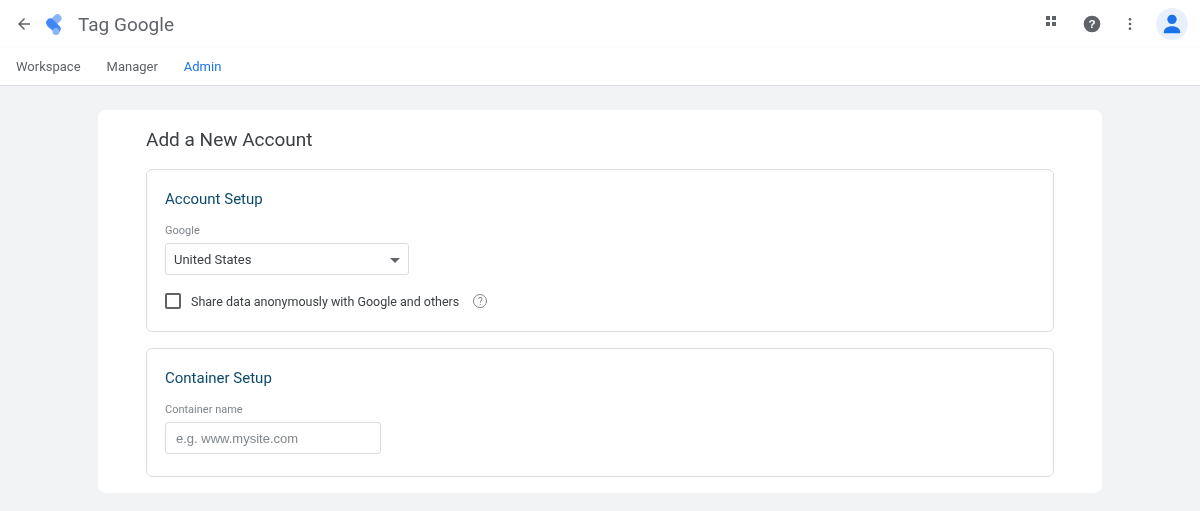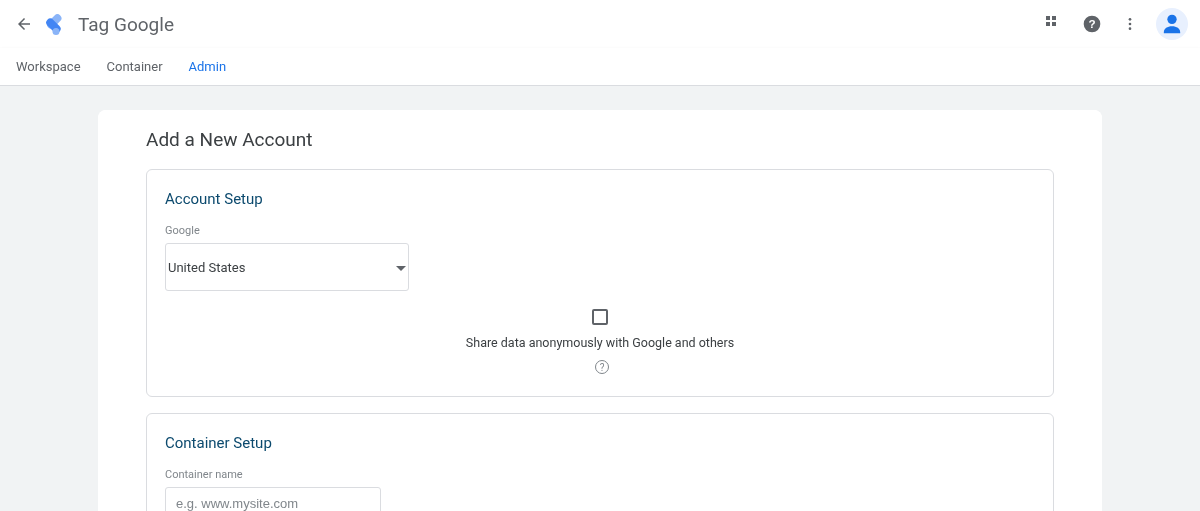--- a/index.html
+++ b/index.html
@@ -119,38 +119,37 @@
       border-radius: 3px;
       padding: 0 10px;
       font-size: 13px;
       color: #3c4043;
       outline: none;
     }
     .text-input::placeholder { color: #80868b; }
     .field-group { margin-bottom: 14px; }
     .select-box {
       width: 244px;
-      height: 48px;
+      height: 32px;
       border: 1px solid #dadce0;
       border-radius: 3px;
-      padding: 0 2px;
+      padding: 0 8px;
       font-size: 13px;
       color: #3c4043;
       display: flex;
       align-items: center;
       justify-content: space-between;
       cursor: pointer;
       background: #fff;
     }
     .checkbox-row {
       display: flex;
       align-items: center;
       gap: 10px;
       margin-top: 18px;
-      flex-direction: column;
     }
     .checkbox {
       width: 16px; height: 16px;
       border: 2px solid #5f6368;
       border-radius: 2px;
       cursor: pointer;
     }
     .checkbox-label {
       font-size: 12.5px;
       color: #3c4043;
@@ -211,21 +210,21 @@
       <svg width="28" height="28" viewBox="0 0 24 24" fill="#1a73e8">
           <circle cx="12" cy="8" r="4"></circle>
           <path d="M12 14c-4 0-7 2-7 5v1h14v-1c0-3-3-5-7-5z"></path>
         </svg>
     </div>
   </div>
 </div>
 
 <div class="tabs">
   <div class="tab">Workspace</div>
-  <div class="tab">Container</div>
+  <div class="tab">Manager</div>
   <div class="tab active">Admin</div>
 </div>
 
 <div class="page-bg">
   <div class="card-area">
     <div class="main-card">
       <div class="page-title">Add a New Account</div>
 
       <div class="section-card">
         <div class="section-title">Account Setup</div>

